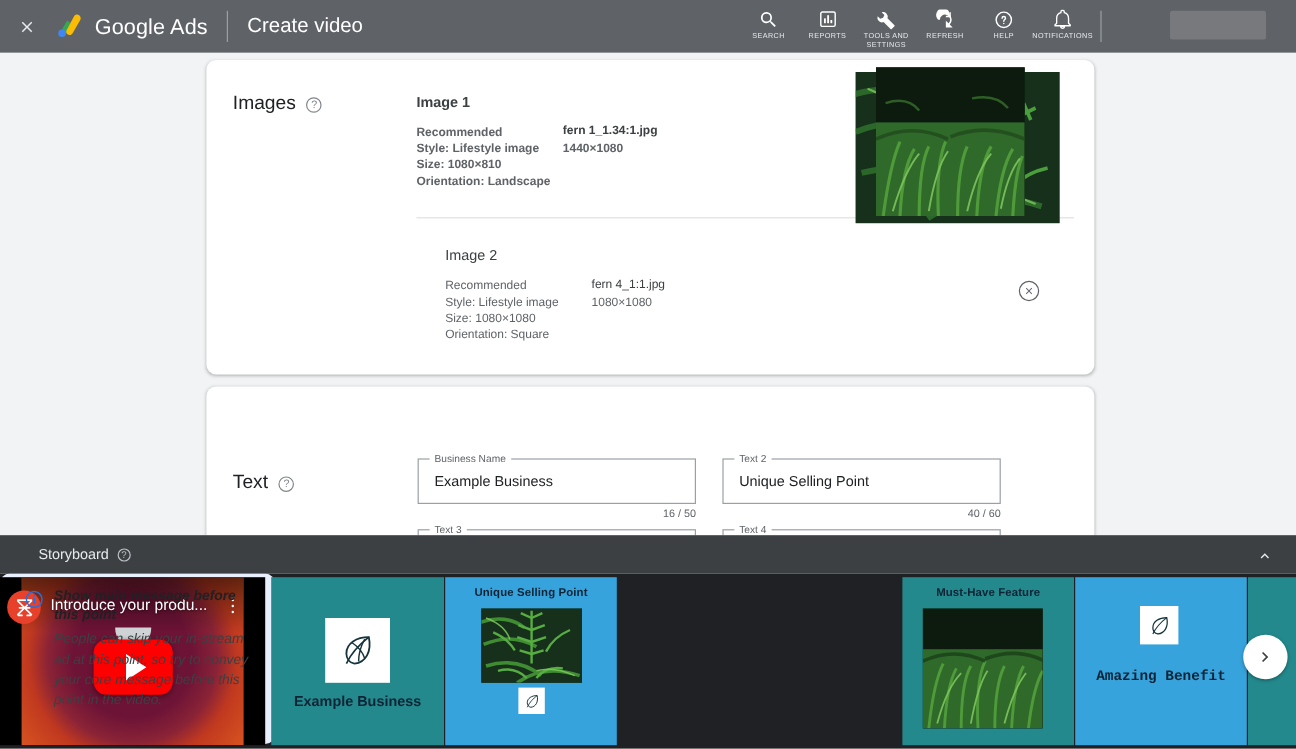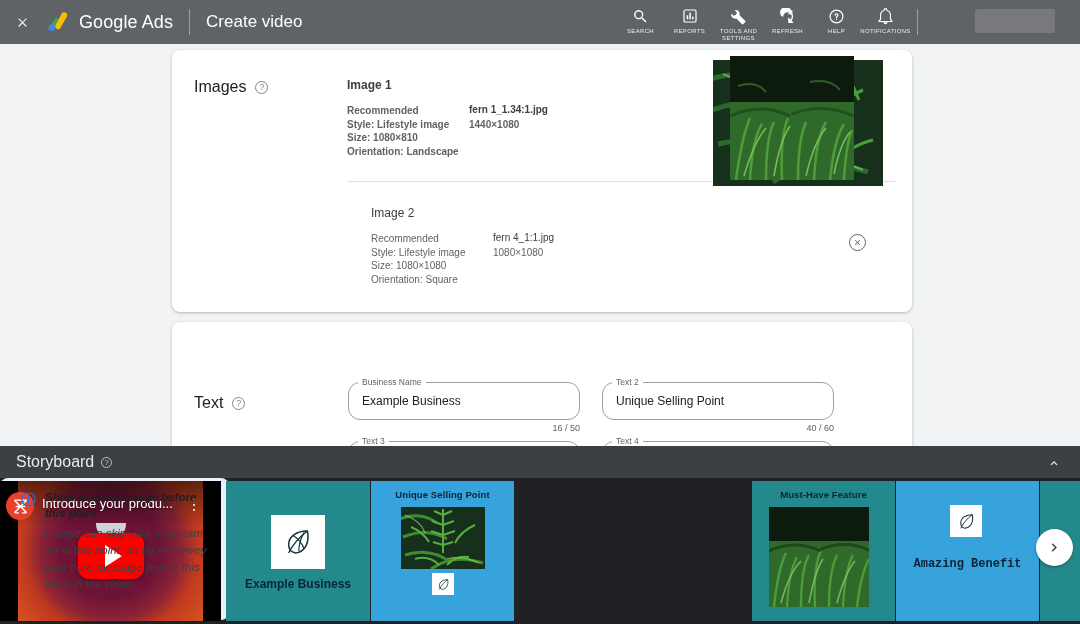--- a/index.html
+++ b/index.html
@@ -108,21 +108,21 @@
 
   .thumb {
     position: absolute; overflow: hidden; background: #0c2c17;
   }
   #thumb-1 { left: 541px; top: 10px; width: 170px; height: 126px; }
   #thumb-2 { left: 558px; top: 6px; width: 124px; height: 124px; }
 
   
   .field {
     position: absolute; width: 232px; height: 38px;
-    border: 1px solid #9aa0a6; border-radius: 12px;
+    border: 1px solid #9aa0a6; border-radius: 0;
   }
   .field .legend {
     position: absolute; top: -6px; left: 9px; background: #fff;
     padding: 0 4px; font-size: 8.5px; color: #5f6368; line-height: 10px;
   }
   .field .value {
     position: absolute; left: 13px; top: 50%; transform: translateY(-50%);
     font-size: 12px; color: #202124;
   }
   .counter {
@@ -133,21 +133,21 @@
   #f2 { left: 430px; top: 60px; } #c2 { left: 430px; top: 101px; }
   #f3 { left: 176px; top: 119px; }
   #f4 { left: 430px; top: 119px; }
 
   
   .sb-bar {
     position: absolute; top: 446px; left: 0; width: 1080px; height: 32px;
     background: #3c4043; display: flex; align-items: center;
   }
   .sb-title {
-    margin-left: 16px; color: #e8eaed; font-size: 16px;
+    margin-left: 32px; color: #e8eaed; font-size: 12px;
   }
   .sb-help {
     margin-left: 7px; width: 11px; height: 11px; border-radius: 50%;
     border: 1px solid #bdc1c6; color: #bdc1c6; font-size: 8px;
     display: flex; align-items: center; justify-content: center;
     cursor: pointer;
   }
   .sb-collapse {
     position: absolute; right: 16px; top: 7px; width: 20px; height: 20px;
     display: flex; align-items: center; justify-content: center;

